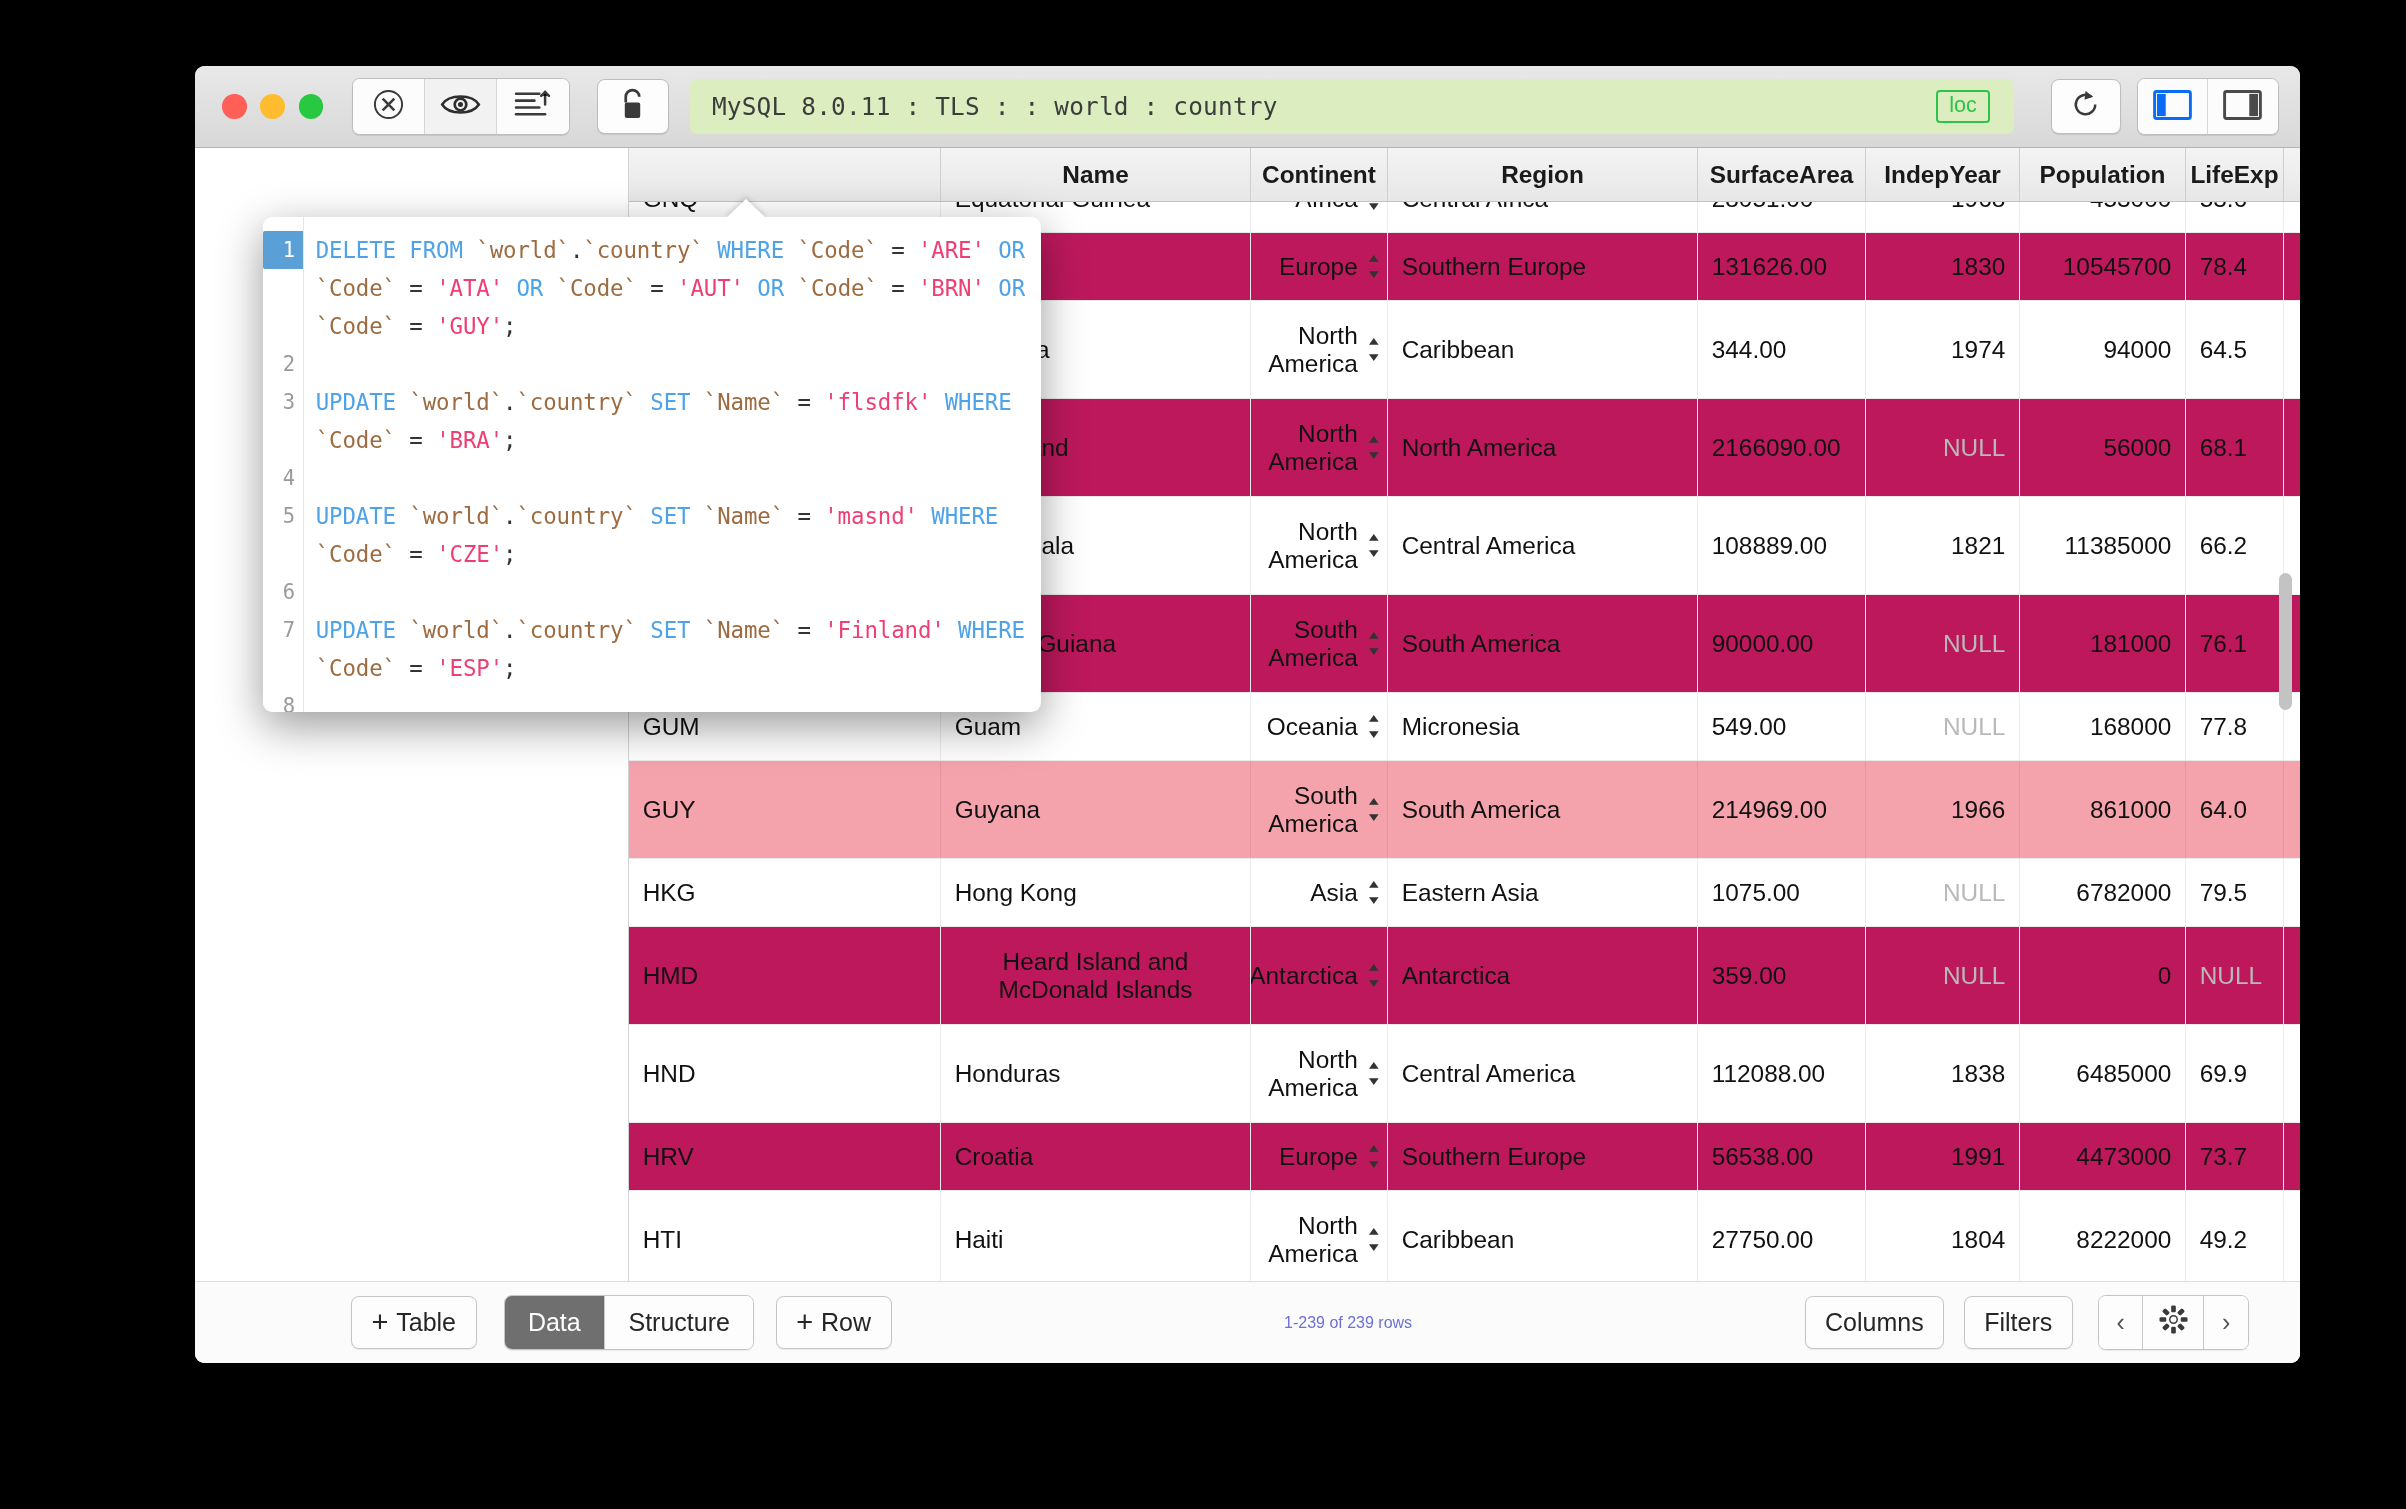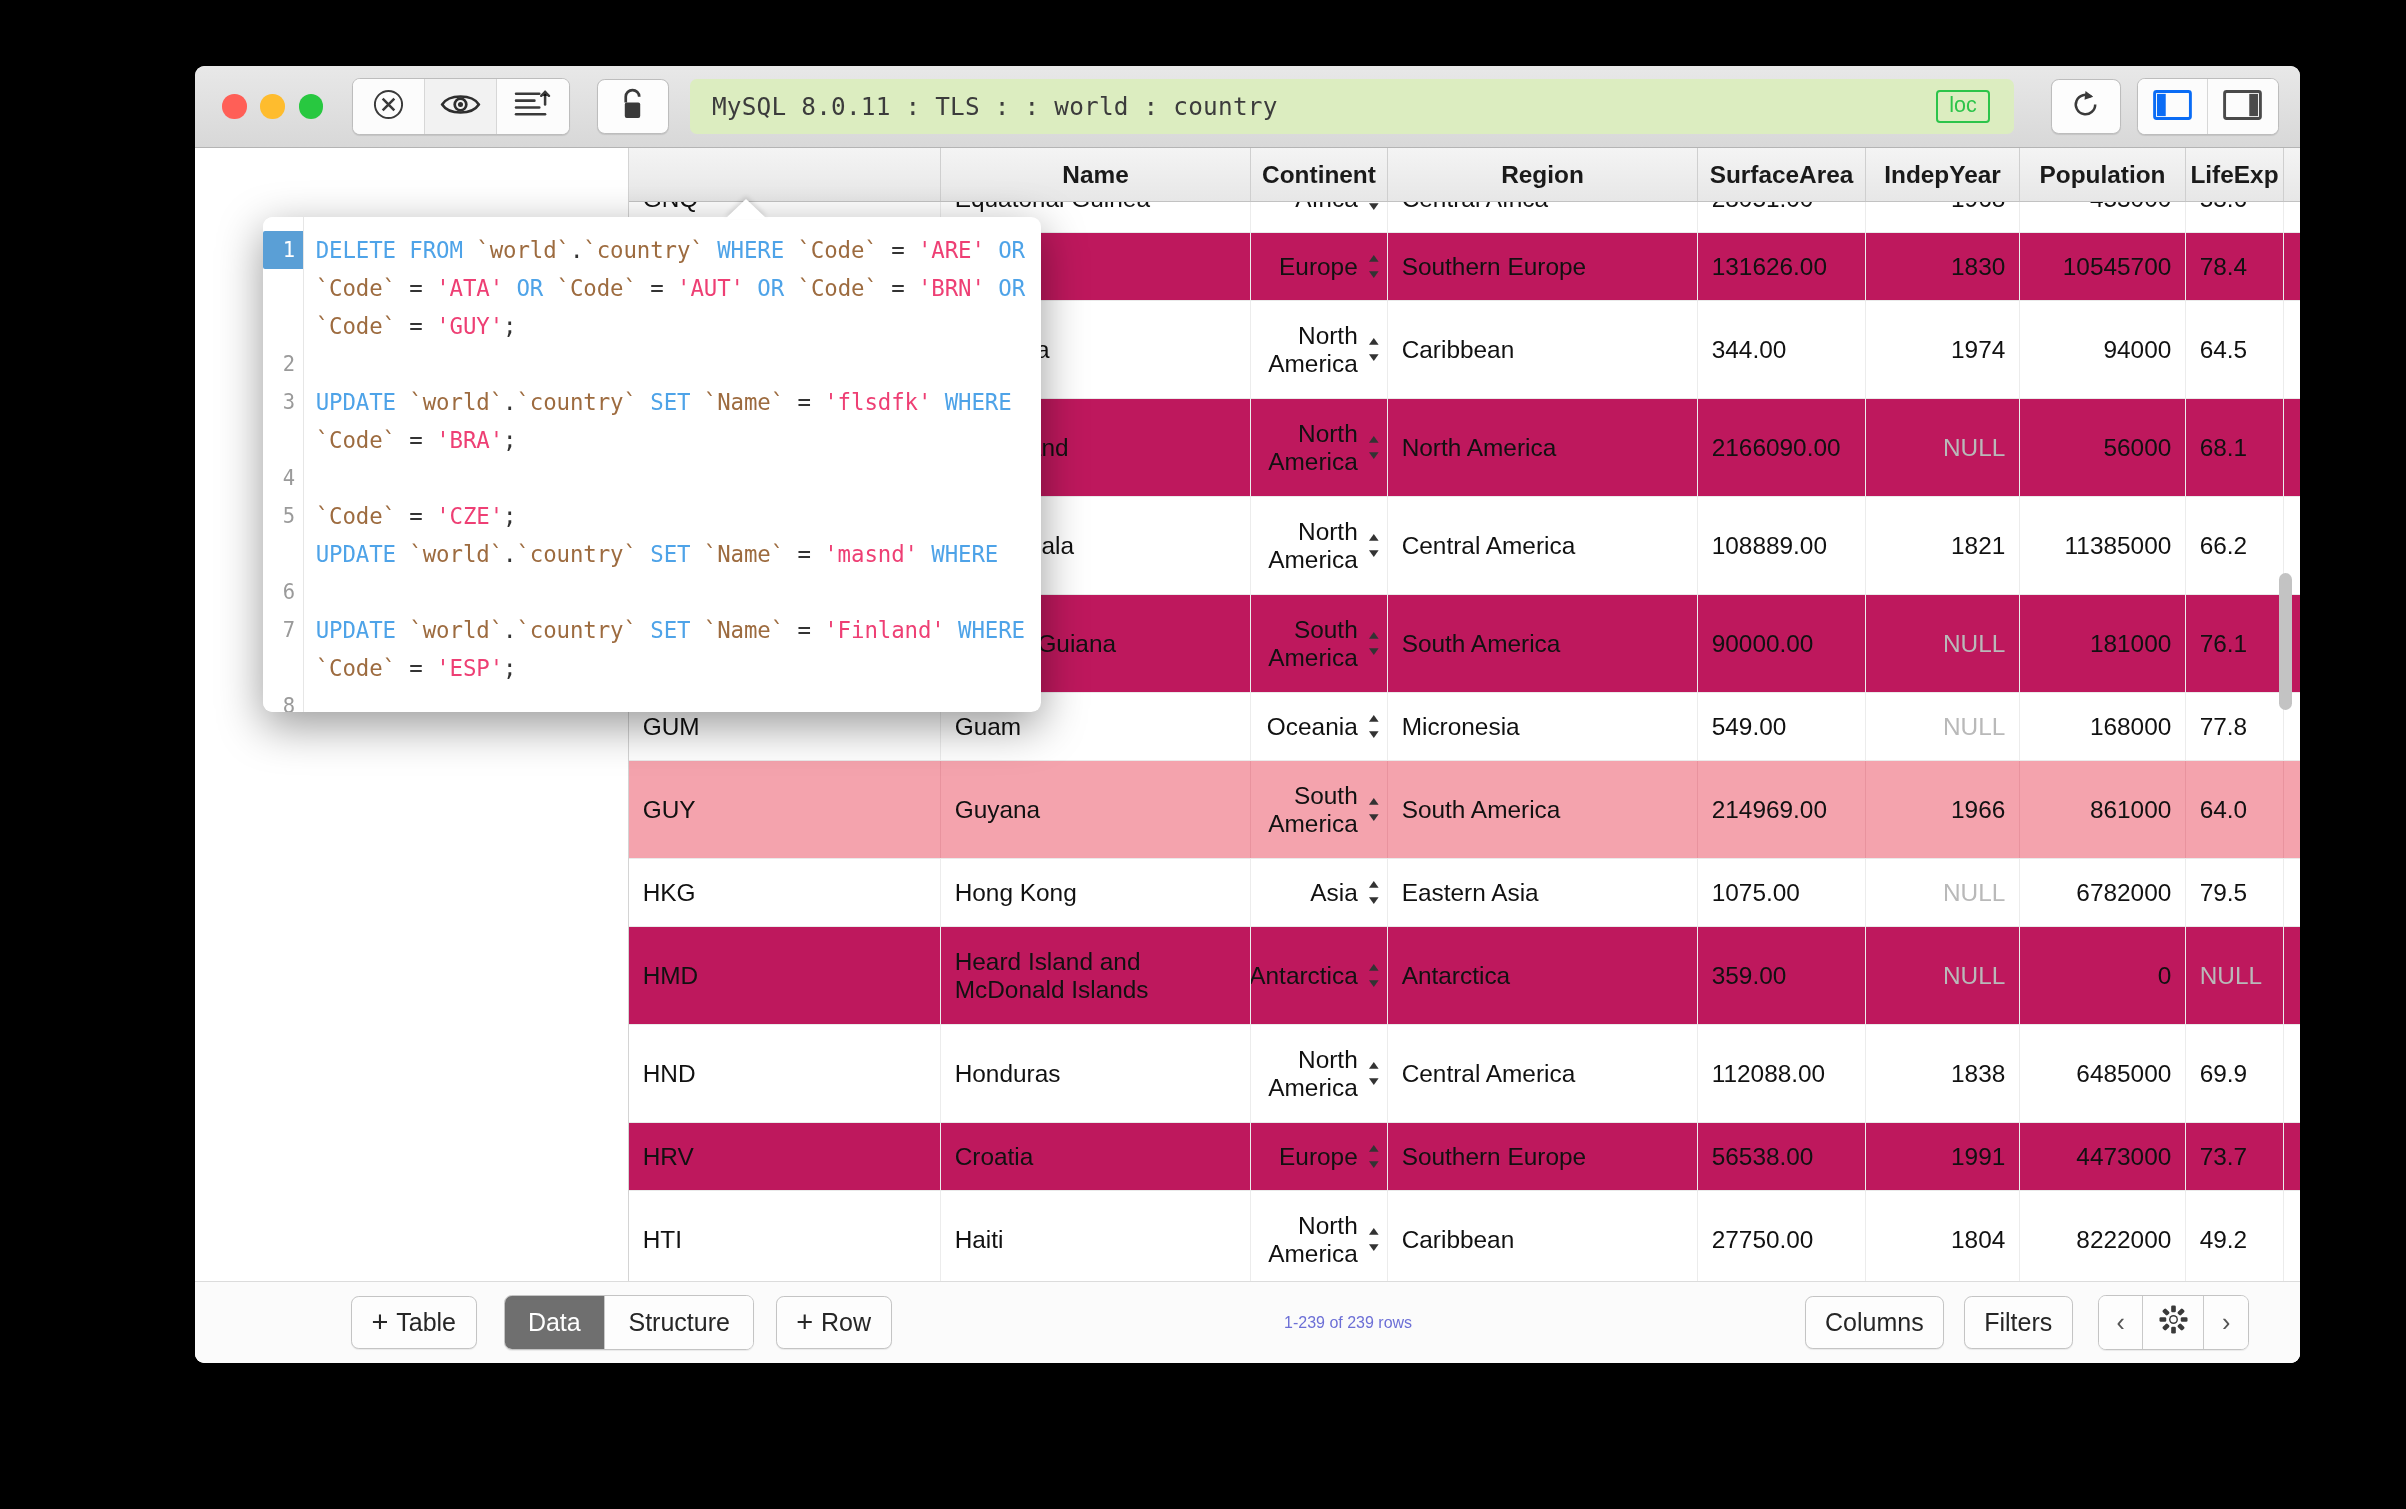--- a/index.html
+++ b/index.html
@@ -522,21 +522,21 @@
                 </span>
               </div>
               <div class="c " style="width: 310px;">Eastern Asia</div>
               <div class="c " style="width: 168px;">1075.00</div>
               <div class="c num nullv" style="width: 154px;">NULL</div>
               <div class="c num" style="width: 166px;">6782000</div>
               <div class="c " style="width: 98px;">79.5</div>
             </div>
             <div class="row alt" style="height: 98px;">
               <div class="c " style="width: 312px;">HMD</div>
-              <div class="c " style="width: 310px;">Heard Island and McDonald Islands</div>
+              <div class="c " style="width: 310px; text-align: center;">Heard Island and McDonald Islands</div>
               <div class="c contcell" style="width: 137px;">
                 <span class="cont-txt">Antarctica</span>
                 <span class="stepper">
                   <svg width="17.6" height="27" viewBox="0 0 18 28">
                     <path d="M9 2 L14 9 L4 9 Z" fill="#333"></path>
                     <path d="M9 26 L14 19 L4 19 Z" fill="#333"></path>
                   </svg>
                 </span>
               </div>
               <div class="c " style="width: 310px;">Antarctica</div>
@@ -691,22 +691,22 @@
           <div class="gl">8</div>
         </div>
       <div id="code">
           <div class="cl"><span class="kw">DELETE FROM </span><span class="idf">`world`</span><span class="op">.</span><span class="idf">`country`</span><span class="op"> </span><span class="kw">WHERE </span><span class="idf">`Code`</span><span class="op"> = </span><span class="str">'ARE'</span><span class="op"> </span><span class="kw">OR</span></div>
           <div class="cl"><span class="idf">`Code`</span><span class="op"> = </span><span class="str">'ATA'</span><span class="op"> </span><span class="kw">OR</span><span class="op"> </span><span class="idf">`Code`</span><span class="op"> = </span><span class="str">'AUT'</span><span class="op"> </span><span class="kw">OR</span><span class="op"> </span><span class="idf">`Code`</span><span class="op"> = </span><span class="str">'BRN'</span><span class="op"> </span><span class="kw">OR</span></div>
           <div class="cl"><span class="idf">`Code`</span><span class="op"> = </span><span class="str">'GUY'</span><span class="op">;</span></div>
           <div class="cl">&nbsp;</div>
           <div class="cl"><span class="kw">UPDATE </span><span class="idf">`world`</span><span class="op">.</span><span class="idf">`country`</span><span class="op"> </span><span class="kw">SET </span><span class="idf">`Name`</span><span class="op"> = </span><span class="str">'flsdfk'</span><span class="op"> </span><span class="kw">WHERE</span></div>
           <div class="cl"><span class="idf">`Code`</span><span class="op"> = </span><span class="str">'BRA'</span><span class="op">;</span></div>
           <div class="cl">&nbsp;</div>
+          <div class="cl"><span class="kw">UPDATE </span><span class="idf">`world`</span><span class="op">.</span><span class="idf">`country`</span><span class="op"> </span><span class="kw">SET </span><span class="idf">`Name`</span><span class="op"> = </span><span class="str">'masnd'</span><span class="op"> </span><span class="kw">WHERE</span></div>
           <div class="cl"><span class="idf">`Code`</span><span class="op"> = </span><span class="str">'CZE'</span><span class="op">;</span></div>
-          <div class="cl"><span class="kw">UPDATE </span><span class="idf">`world`</span><span class="op">.</span><span class="idf">`country`</span><span class="op"> </span><span class="kw">SET </span><span class="idf">`Name`</span><span class="op"> = </span><span class="str">'masnd'</span><span class="op"> </span><span class="kw">WHERE</span></div>
           <div class="cl">&nbsp;</div>
           <div class="cl"><span class="kw">UPDATE </span><span class="idf">`world`</span><span class="op">.</span><span class="idf">`country`</span><span class="op"> </span><span class="kw">SET </span><span class="idf">`Name`</span><span class="op"> = </span><span class="str">'Finland'</span><span class="op"> </span><span class="kw">WHERE</span></div>
           <div class="cl"><span class="idf">`Code`</span><span class="op"> = </span><span class="str">'ESP'</span><span class="op">;</span></div>
           <div class="cl">&nbsp;</div>
         </div>
     </div>
   </div>
 
 </div>
 

